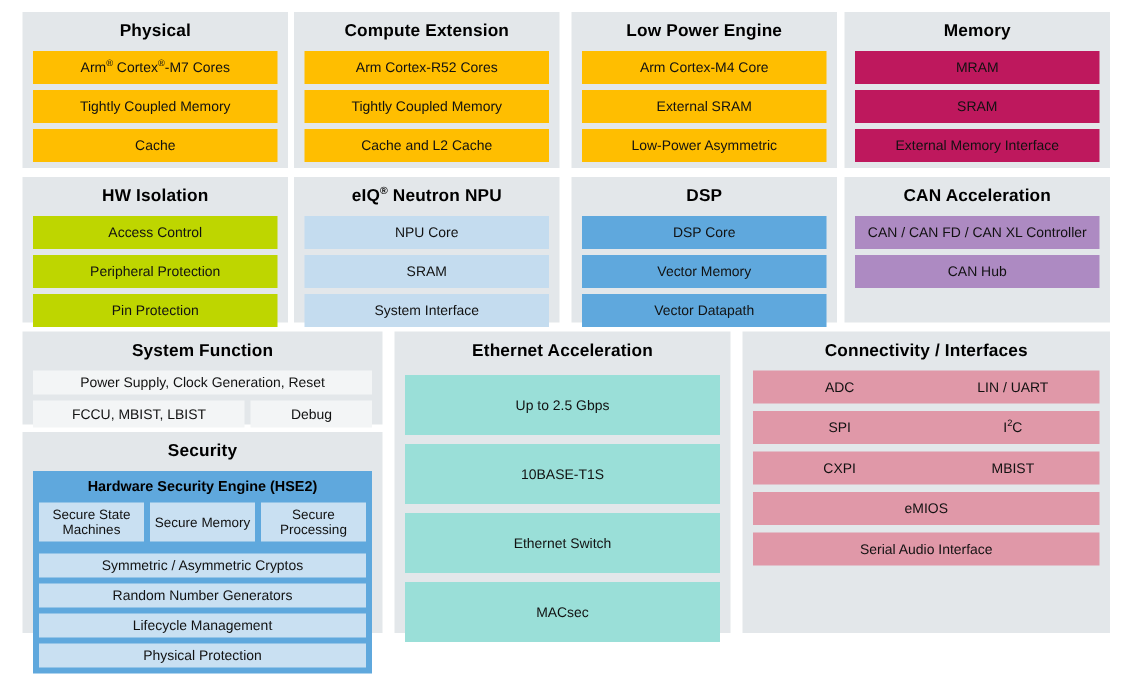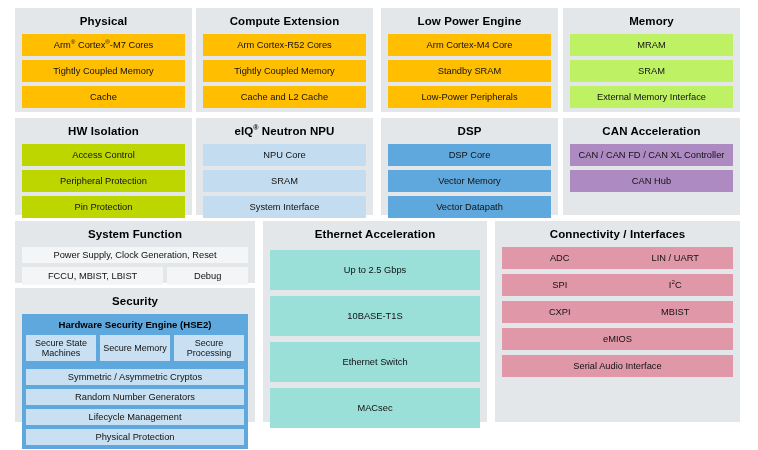--- a/index.html
+++ b/index.html
@@ -9,21 +9,21 @@
   .panel{position:absolute;background:#e3e7ea;box-sizing:border-box;padding:6px 7px 7px 7px;}
   .panel-title{font-size:11.5px;font-weight:bold;text-align:center;line-height:15px;color:#000;margin-bottom:5px;letter-spacing:.1px;}
   .panel-title sup{font-size:7px;vertical-align:super;line-height:0;}
 
   .cell{box-sizing:border-box;text-align:center;font-size:9.3px;line-height:1.15;color:#111;
         display:flex;align-items:center;justify-content:center;margin-bottom:4px;}
   .cell:last-child{margin-bottom:0;}
   .cell sup{font-size:6.2px;vertical-align:super;line-height:0;}
 
   .c-orange{background:#ffbe00;}
-  .c-lightorange{background:#bef264;text-align:right;}
+  .c-lightorange{background:#be185d;text-align:right;}
   .c-green{background:#bed600;}
   .c-lightblue{background:#c4dcef;}
   .c-blue{background:#5fa8dd;}
   .c-purple{background:#ad8ac2;}
   .c-teal{background:#9adfd8;}
   .c-pink{background:#e098a8;}
   .c-white{background:#f3f5f6;}
   .c-hse-inner{background:#c9e0f2;}
 
   
@@ -66,22 +66,22 @@
   <div class="panel" style="left:196px;top:8px;width:177px;height:104px;">
     <div class="panel-title">Compute Extension</div>
     <div class="cell c-orange h22">Arm Cortex-R52 Cores</div>
     <div class="cell c-orange h22">Tightly Coupled Memory</div>
     <div class="cell c-orange h22">Cache and L2 Cache</div>
   </div>
 
   <div class="panel" style="left:381px;top:8px;width:177px;height:104px;">
     <div class="panel-title">Low Power Engine</div>
     <div class="cell c-orange h22">Arm Cortex-M4 Core</div>
-    <div class="cell c-orange h22">Standby SRAM</div>
-    <div class="cell c-orange h22">Low-Power Peripherals</div>
+    <div class="cell c-orange h22">External SRAM</div>
+    <div class="cell c-orange h22">Low-Power Asymmetric</div>
   </div>
 
   <div class="panel" style="left:563px;top:8px;width:177px;height:104px;">
     <div class="panel-title">Memory</div>
     <div class="cell c-lightorange h22">MRAM</div>
     <div class="cell c-lightorange h22">SRAM</div>
     <div class="cell c-lightorange h22">External Memory Interface</div>
   </div>
 
   <div class="panel" style="left:15px;top:118px;width:177px;height:97px;">

